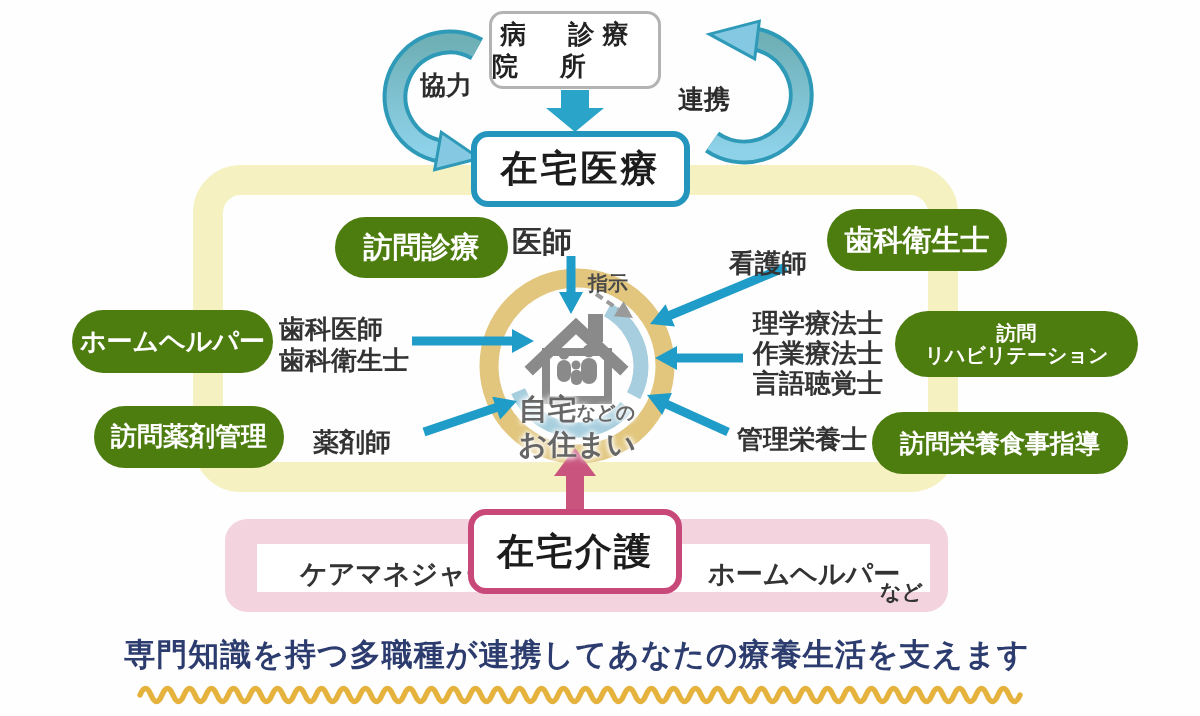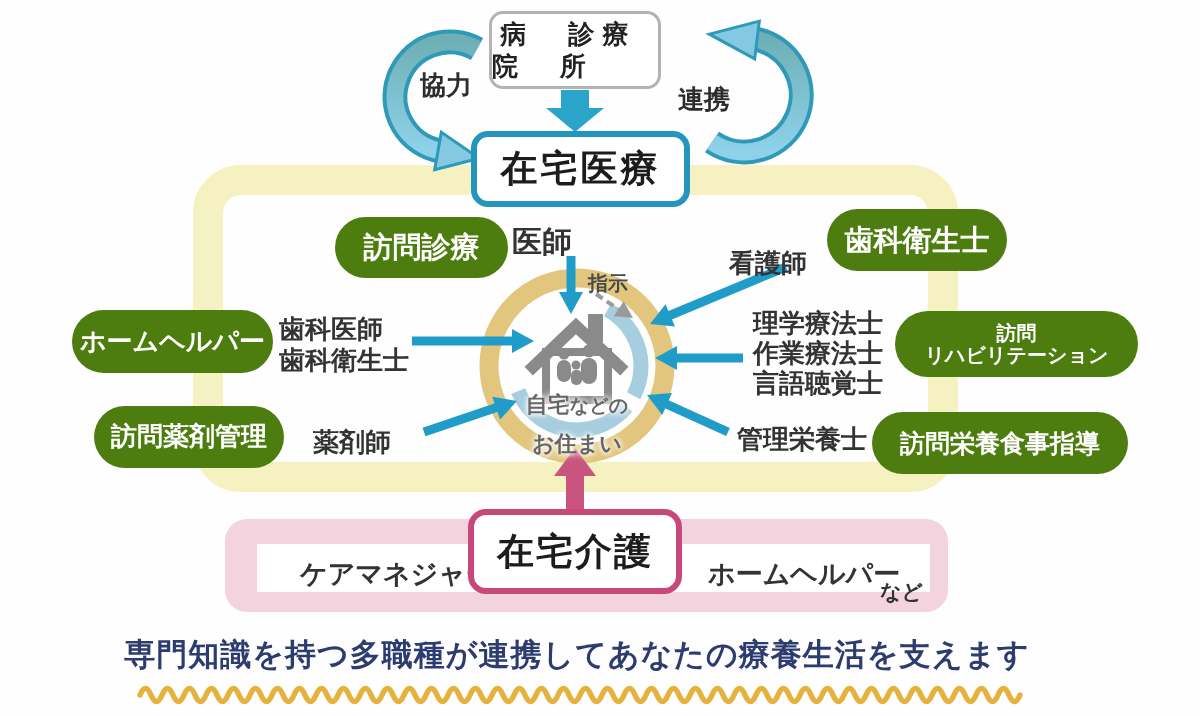--- a/index.html
+++ b/index.html
@@ -41,21 +41,21 @@
     background:#4d7c0f; color:#fff; border-radius:999px; z-index:2;
     display:flex; flex-direction:column; align-items:center; justify-content:center;
     font-weight:600; text-align:center; line-height:1.12;
   }
   .plabel { color:#333; font-weight:600; white-space:nowrap; z-index:2; }
   .residence {
     left:577px; top:392px; transform:translateX(-50%); text-align:center; z-index:2;
     color:#666; font-weight:700; line-height:1.22; white-space:nowrap;
     text-shadow:0 0 5px #fff, 0 0 5px #fff, 0 0 8px #fff;
   }
-  .residence .big { font-size:22px;margin-top:12px; }
+  .residence .big { font-size:29px; }
   .residence .small { font-size:19px; }
   
   .care-band { left:225px; top:519px; width:723px; height:93px; background:#f3d3dd; border-radius:22px; z-index:2; }
   .care-strip { left:257px; top:544px; width:673px; height:48px; background:#fff; z-index:2; }
   .care-name { font-size:27px; font-weight:600; color:#333; z-index:3; white-space:nowrap; }
   .etc-label { font-size:21px; font-weight:600; color:#333; z-index:3; }
   .headline {
     left:577px; top:634px; transform:translateX(-50%); z-index:2;
     font-size:31px; font-weight:700; color:#2c3c6e; letter-spacing:1px; white-space:nowrap;
   }

